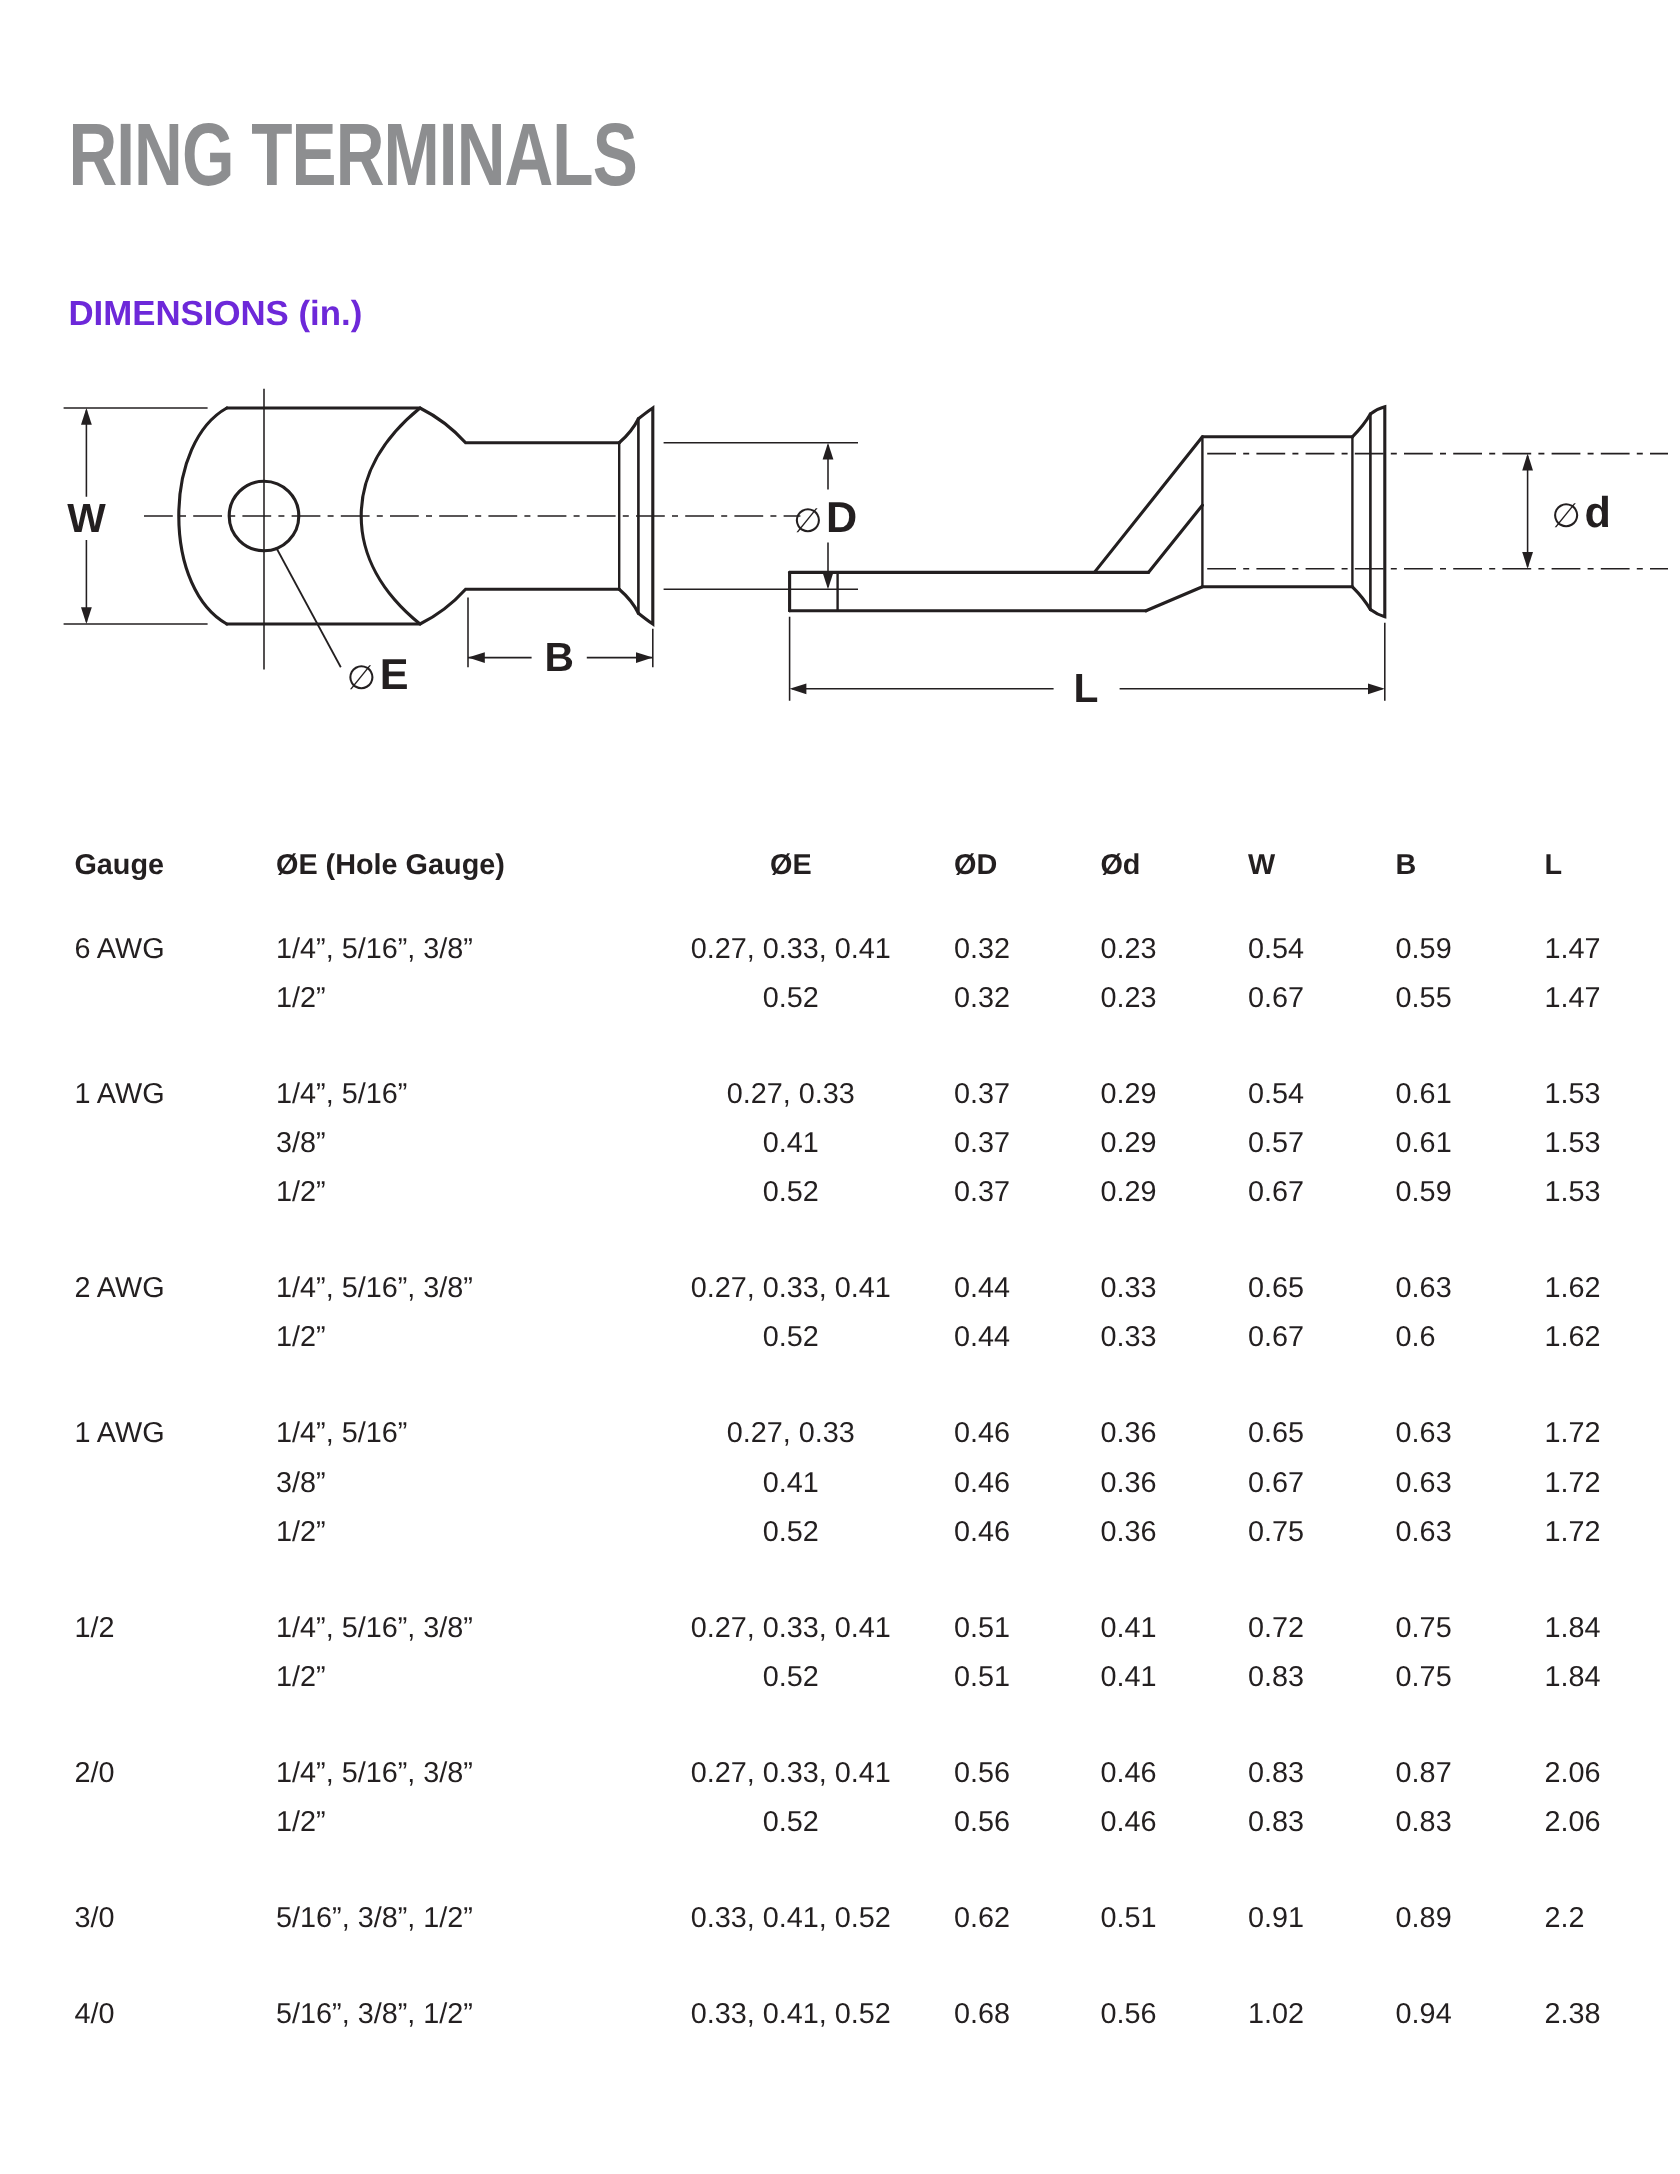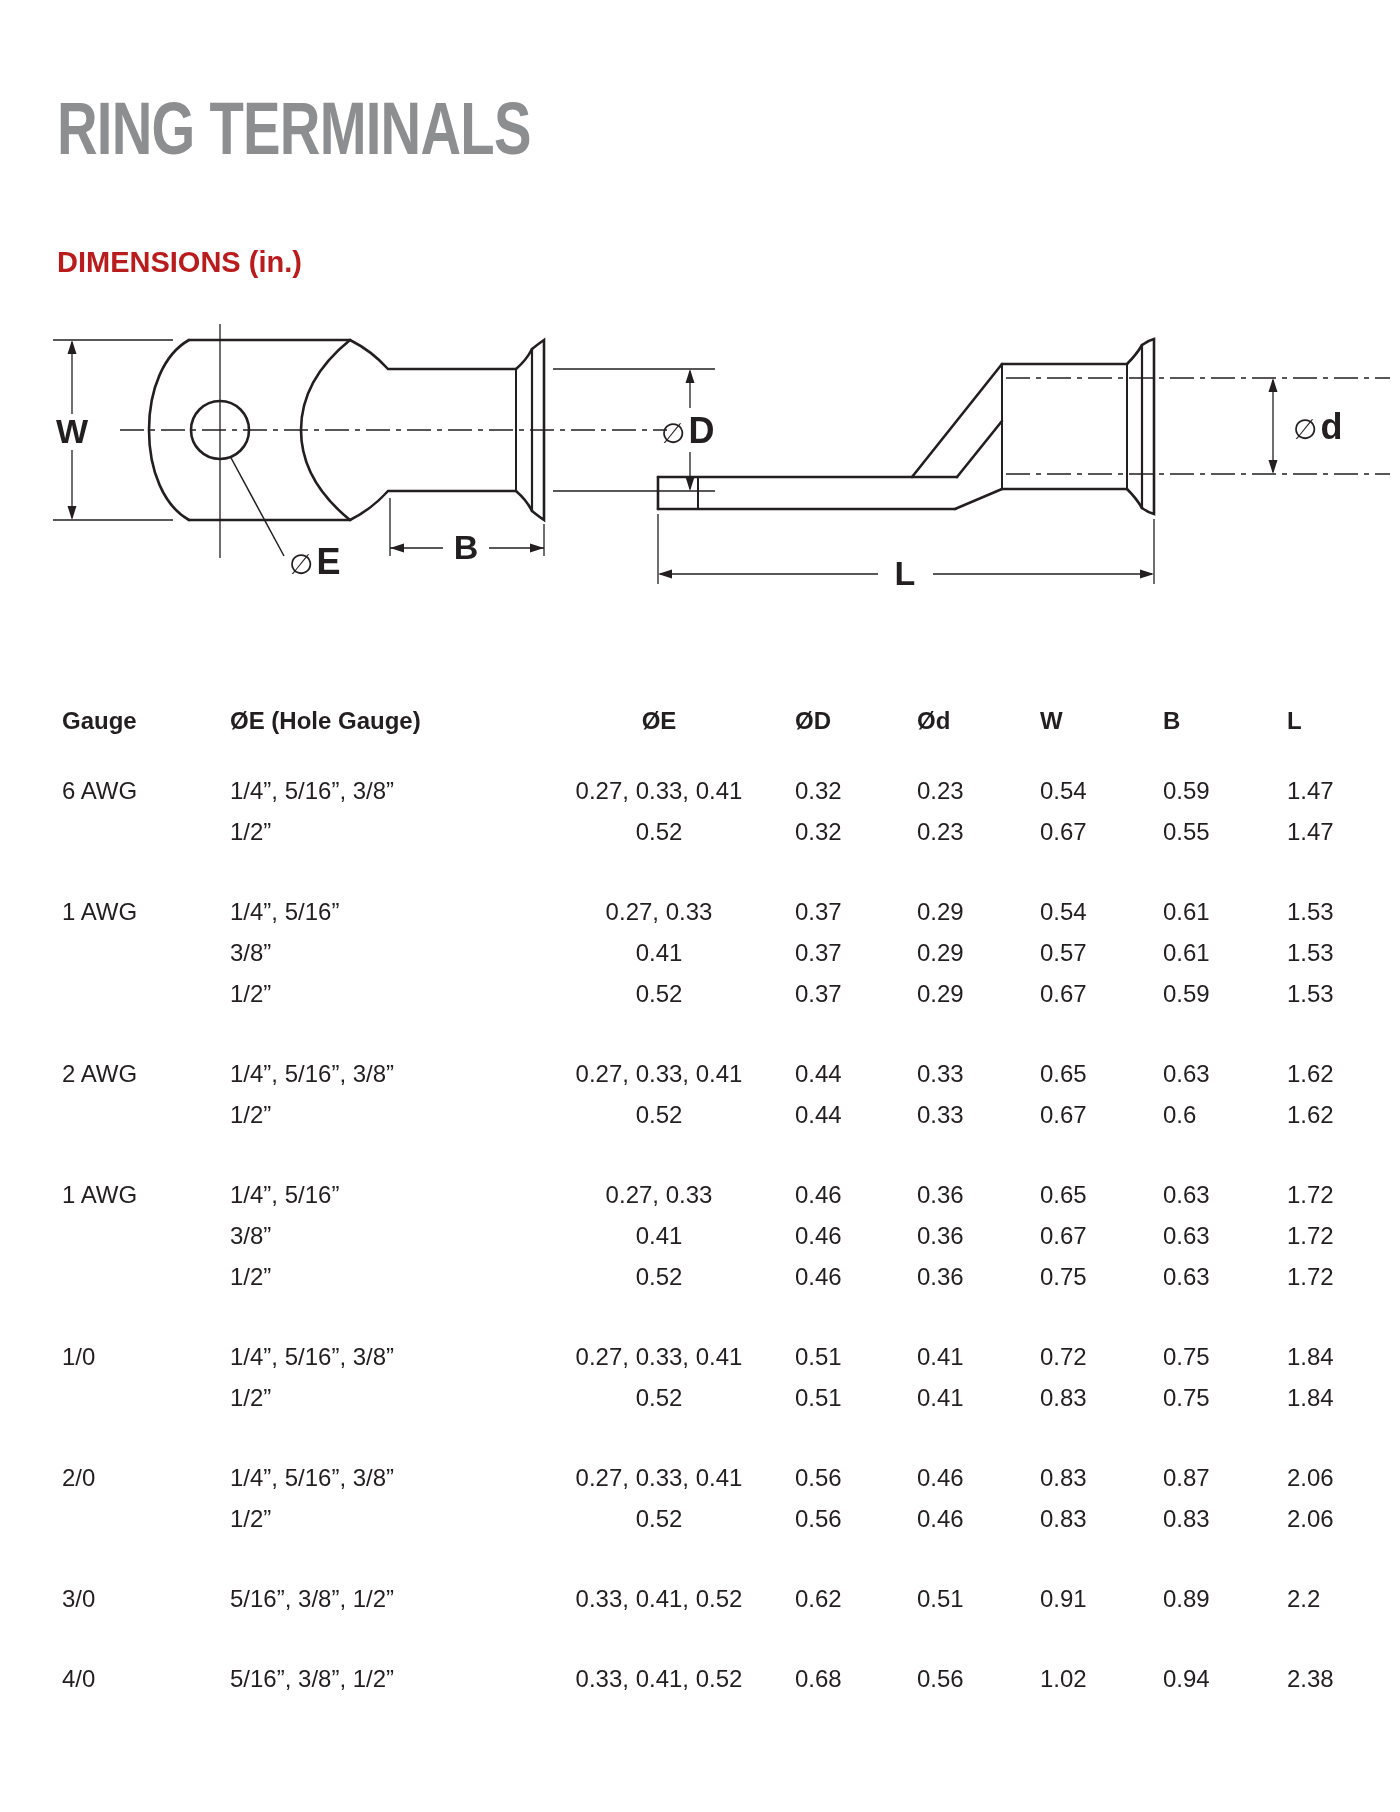--- a/index.html
+++ b/index.html
@@ -25,21 +25,21 @@
     transform:scaleX(0.76);
     transform-origin:left top;
     line-height:1;
   }
   .section-heading{
     position:absolute;
     left:57px;
     top:246px;
     font-size:29px;
     font-weight:bold;
-    color:#b91c1c;
+    color:#6d28d9;
     letter-spacing:0px;
   }
   .diagram{position:absolute;}
   .diagram-left{left:45px;top:322px;}
   .diagram-right{left:650px;top:322px;}
   svg text{
     font-family:"Liberation Sans","DejaVu Sans",sans-serif;
     fill:#231f20;
   }
   .dim-letter{font-weight:bold;font-size:34px;}
@@ -302,21 +302,21 @@
             <div class="tcell c2">0.52</div>
             <div class="tcell c3">0.46</div>
             <div class="tcell c4">0.36</div>
             <div class="tcell c5">0.75</div>
             <div class="tcell c6">0.63</div>
             <div class="tcell c7">1.72</div>
           </div>
         </div>
         <div class="tgroup">
           <div class="trow">
-            <div class="tcell c0">1/0</div>
+            <div class="tcell c0">1/2</div>
             <div class="tcell c1">1/4”, 5/16”, 3/8”</div>
             <div class="tcell c2">0.27, 0.33, 0.41</div>
             <div class="tcell c3">0.51</div>
             <div class="tcell c4">0.41</div>
             <div class="tcell c5">0.72</div>
             <div class="tcell c6">0.75</div>
             <div class="tcell c7">1.84</div>
           </div>
           <div class="trow">
             <div class="tcell c0"></div>

